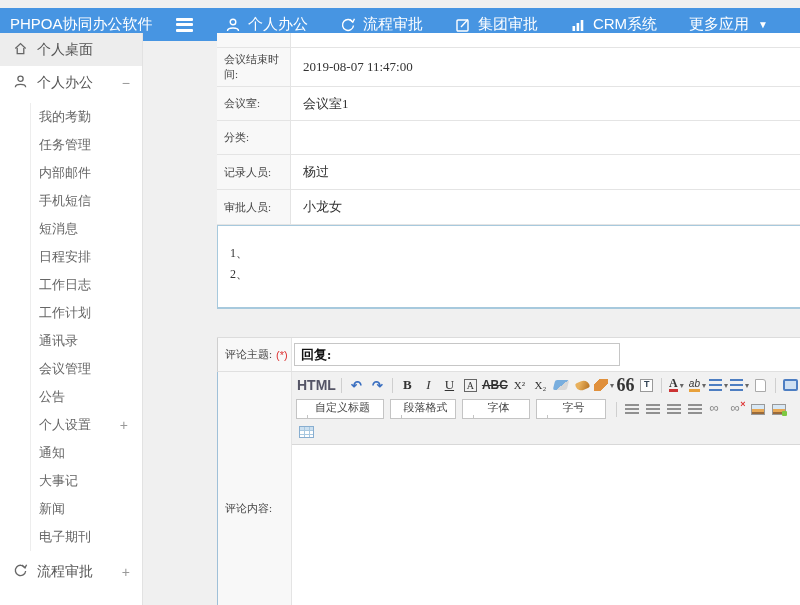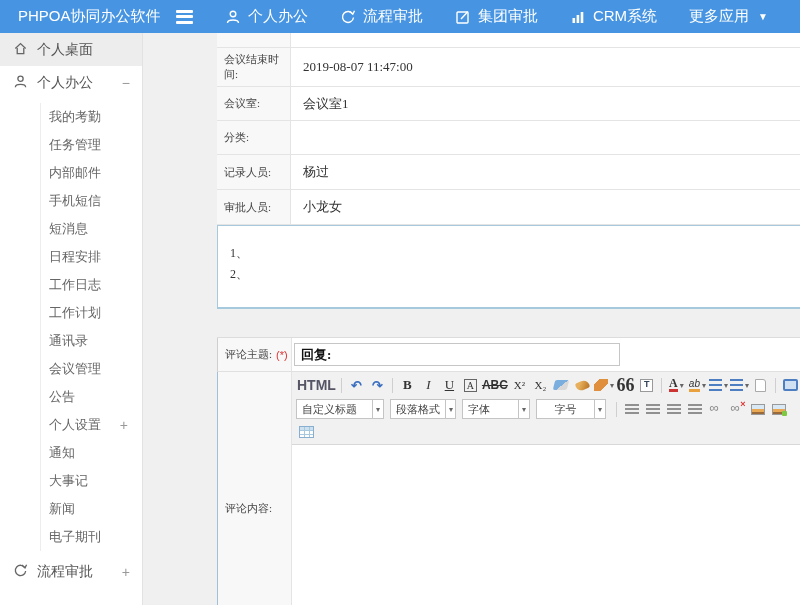--- a/index.html
+++ b/index.html
@@ -4,39 +4,39 @@
 <style>
   * { box-sizing: border-box; }
   html,body { margin:0; padding:0; }
   body {
     width:800px; height:605px; overflow:hidden; position:relative;
     background:#f0f0f0;
     font-family:"Liberation Sans", sans-serif;
   }
   
   .topbar {
-    position:absolute; top:0; left:0; width:800px; height:33px;
-    background:#4795e2; color:#fff; display:flex; align-items:center;padding-left:8px;
+    position:absolute; top:8px; left:0; width:800px; height:33px;
+    background:#4795e2; color:#fff; display:flex; align-items:center;
   }
   .app-title { margin-left:10px; font-size:15px; white-space:nowrap; width:182px; }
   .hamburger { width:20px; height:14px; display:flex; flex-direction:column; justify-content:space-between; cursor:pointer; margin-left:8px; }
   .hamburger i { display:block; height:3px; background:#fff; border-radius:1px; }
   .topnav { display:flex; margin-left:32px; }
   .nav-item { display:flex; align-items:center; gap:7px; font-size:15px; margin-right:32px; cursor:pointer; white-space:nowrap; }
   .nav-item svg { display:block; }
   .caret-w { font-size:10px; margin-left:2px; }
   
   .sidebar {
     position:absolute; top:33px; left:0; width:143px; bottom:0;
     background:#fff; border-right:1px solid #e2e2e2; overflow:hidden;
   }
   .side-item { height:33px; display:flex; align-items:center; padding:0 12px 0 13px; font-size:14px; color:#555; gap:9px; cursor:pointer; }
   .side-item.selected { background:#ededed; }
   .side-item .toggle { margin-left:auto; color:#999; font-size:14px; }
-  .sub-list { margin:4px 0 4px 40px; border-left:1px solid #ededed; }
+  .sub-list { margin:4px 0 4px 30px; border-left:1px solid #ededed; }
   .sub-item { height:28px; line-height:28px; padding-left:8px; font-size:13px; color:#666; cursor:pointer; position:relative; }
   .sub-item .toggle { position:absolute; right:14px; top:0; color:#999; font-size:14px; }
   
   .main { position:absolute; left:217px; top:33px; width:740px; }
   .tbl { background:#fff; }
   .frow { display:flex; border-bottom:1px solid #e4e4e4; background:#fff; }
   .frow:nth-child(1){ height:15px; }
   .frow:nth-child(2){ height:39px; }
   .frow:nth-child(3){ height:34px; }
   .frow:nth-child(4){ height:34px; }
@@ -100,21 +100,21 @@
   .ic-unlink::after { content:"×"; position:absolute; right:-2px; top:-4px; color:#d33; font-size:9px; font-weight:bold; }
   .ic-image, .ic-image2 { width:14px; height:11px; border:1px solid #999;
     background:linear-gradient(to bottom,#d8e8f5 0 45%,#e8a854 45% 75%,#9a6a3a 75% 100%); position:relative; }
   .ic-image2::after { content:""; position:absolute; right:-2px; bottom:-2px; width:5px; height:5px; background:#7ec842; border-radius:1px; }
   .ic-table { width:15px; height:12px; border:1px solid #88aed0;
     background:
       repeating-linear-gradient(to right,transparent 0 4px,#a8c8e0 4px 5px),
       repeating-linear-gradient(to bottom,transparent 0 3px,#a8c8e0 3px 4px),
       linear-gradient(to bottom,#cce0f0 0 3px,#fff 3px); }
   .ed-select { display:inline-flex; align-items:center; height:20px; background:#fff;
-    border:1px solid #c4c4c4; margin-right:6px; font-size:11px; color:#444; padding-left:5px; cursor:pointer; overflow:hidden; }
+    border:1px solid #c4c4c4; margin-right:6px; font-size:11px; color:#444; padding-left:5px; cursor:pointer; overflow:hidden;flex-direction:column; }
   .ed-select .sl { flex:1; white-space:nowrap; font-family:"Liberation Serif", serif; }
   .ed-select .cap { border-left:1px solid #c4c4c4; padding:0 3px; color:#666; font-size:8px; margin-left:5px; align-self:stretch; display:flex; align-items:center; }
   .ed-select:nth-of-type(1){ width:88px; }
   .ed-select:nth-of-type(2){ width:66px; }
   .ed-select:nth-of-type(3){ width:68px; }
   .ed-select:nth-of-type(4){ width:70px;text-align:center; }
   .ed-content { flex:1; background:#fff; }
 </style>
 </head>
 <body>

